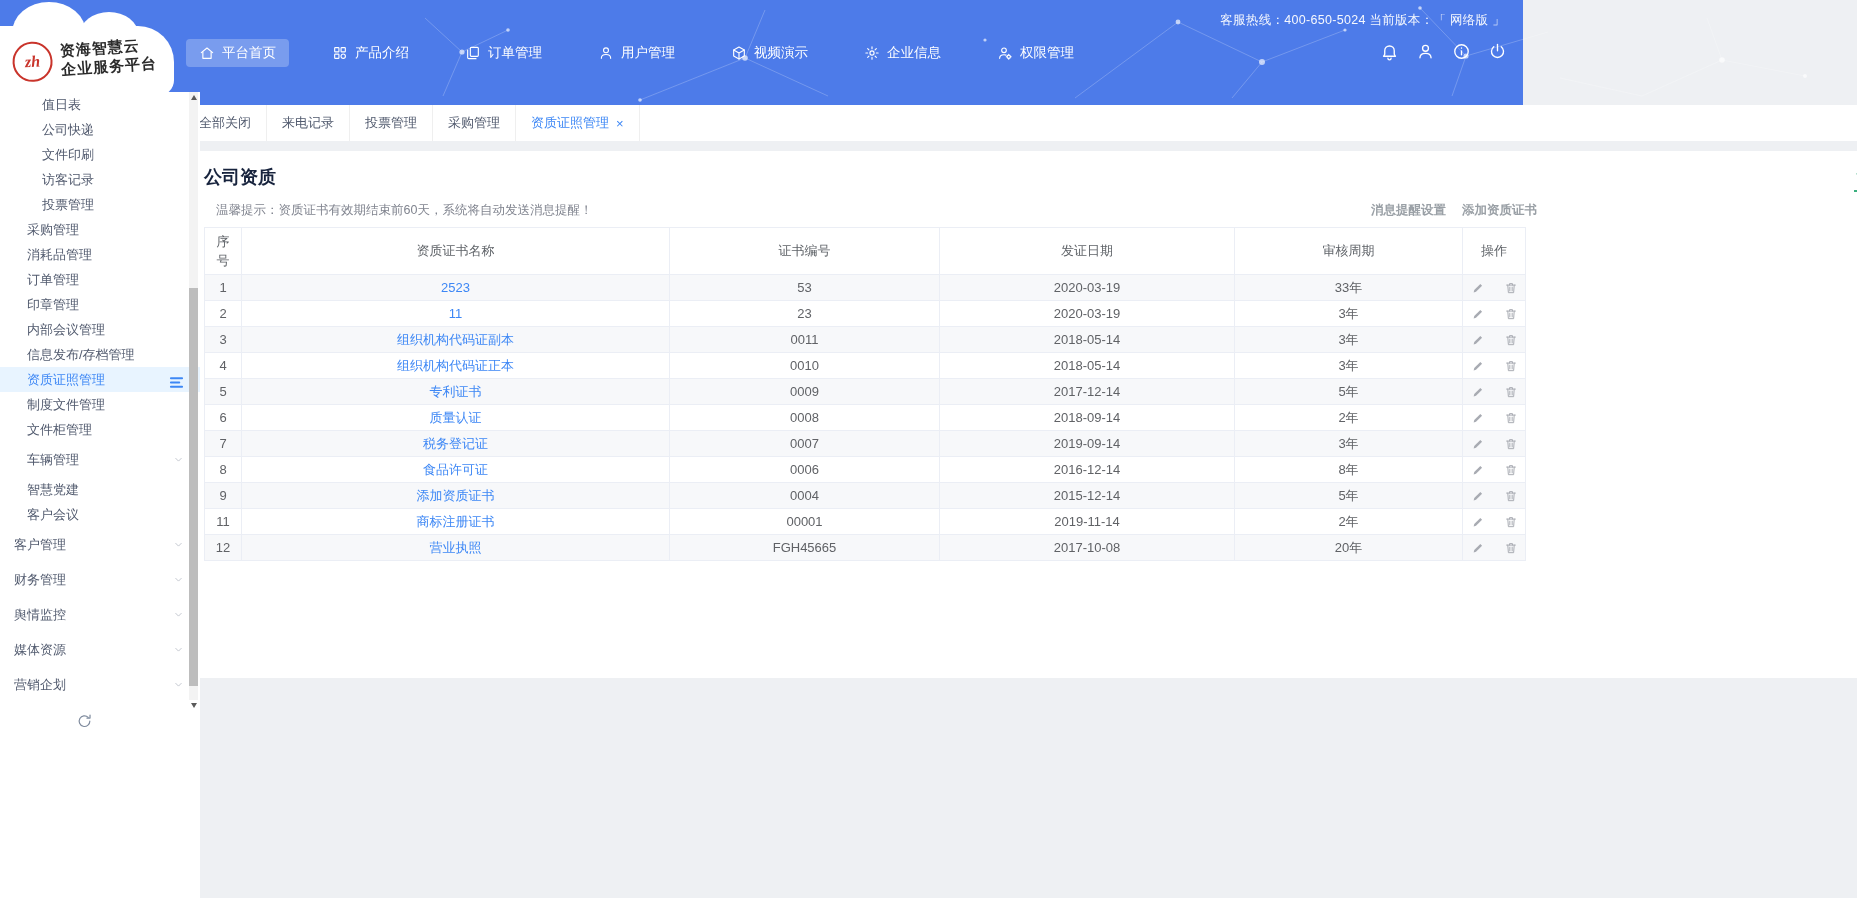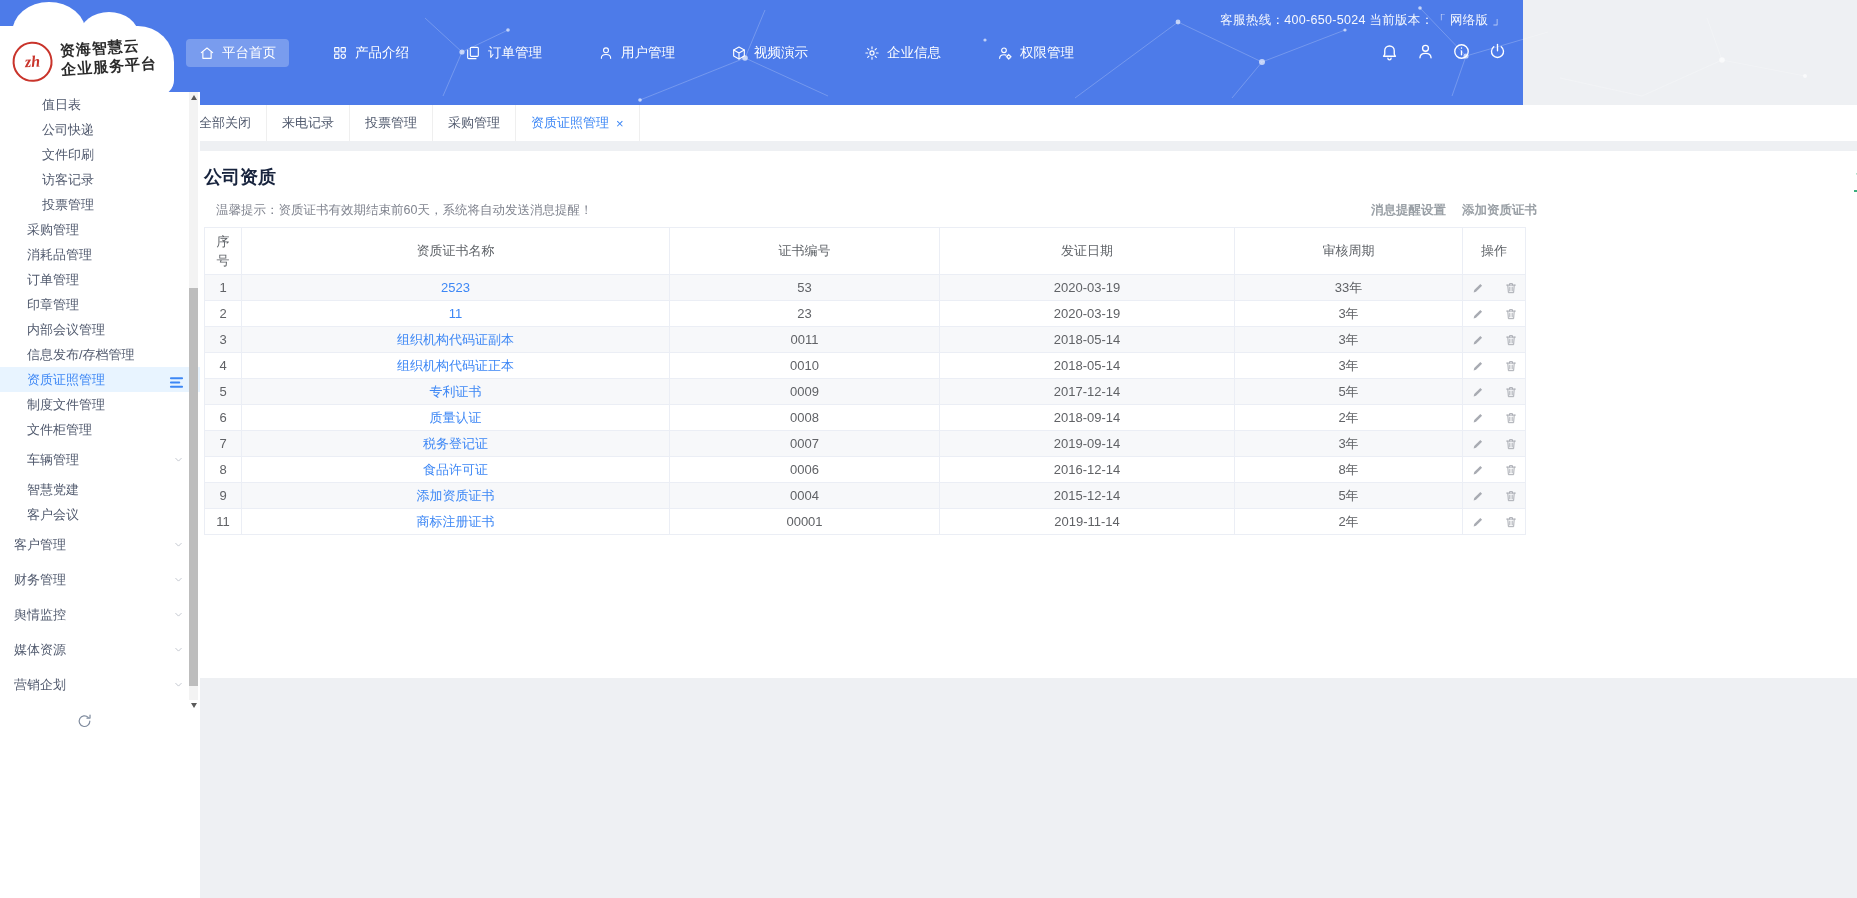--- a/index.html
+++ b/index.html
@@ -613,18 +613,39 @@
                     </svg>
                   </span>
                   <span class="icon">
                     <svg viewBox="0 0 24 24">
                       <path d="M4.5 7h15M9.5 7V4.5h5V7M6.5 7l1 13h9l1-13M10 10.5v6.5M14 10.5v6.5"></path>
                     </svg>
                   </span>
                 </div>
               </td>
             </tr>
+            <tr>
+              <td>12</td>
+              <td><a class="name-link">营业执照</a></td>
+              <td>FGH45665</td>
+              <td>2017-10-08</td>
+              <td>20年</td>
+              <td>
+                <div class="ops">
+                  <span class="icon">
+                    <svg viewBox="0 0 24 24">
+                      <path d="M4.5 19.5l1.1-4.1L16 5l3 3L8.6 18.4l-4.1 1.1z" fill="currentColor" stroke="none"></path>
+                    </svg>
+                  </span>
+                  <span class="icon">
+                    <svg viewBox="0 0 24 24">
+                      <path d="M4.5 7h15M9.5 7V4.5h5V7M6.5 7l1 13h9l1-13M10 10.5v6.5M14 10.5v6.5"></path>
+                    </svg>
+                  </span>
+                </div>
+              </td>
+            </tr>
           </tbody>
       </table>
     </div>
   </div>
 
 </div>
 
 </body></html>

